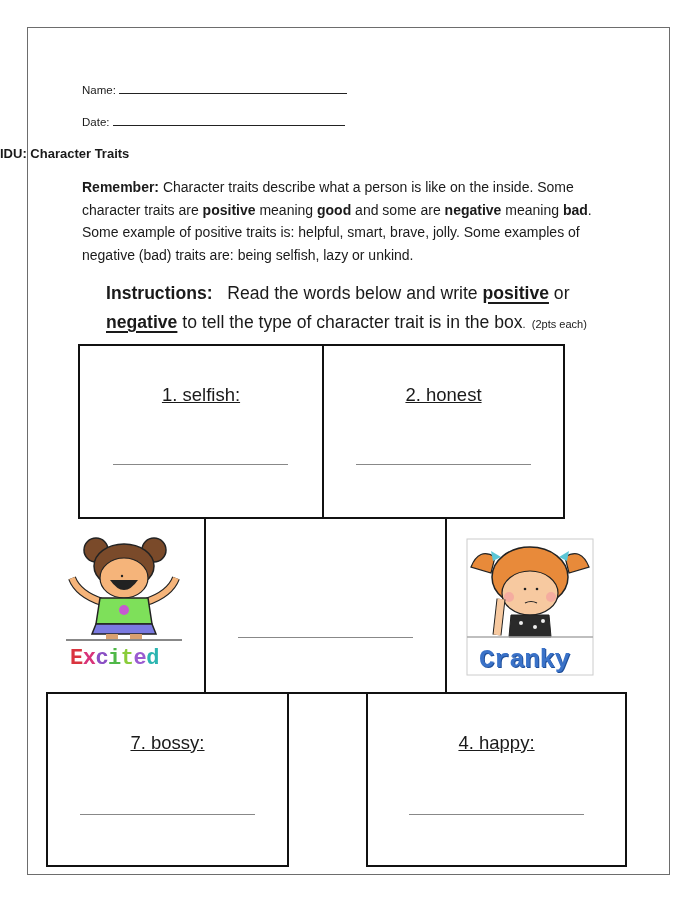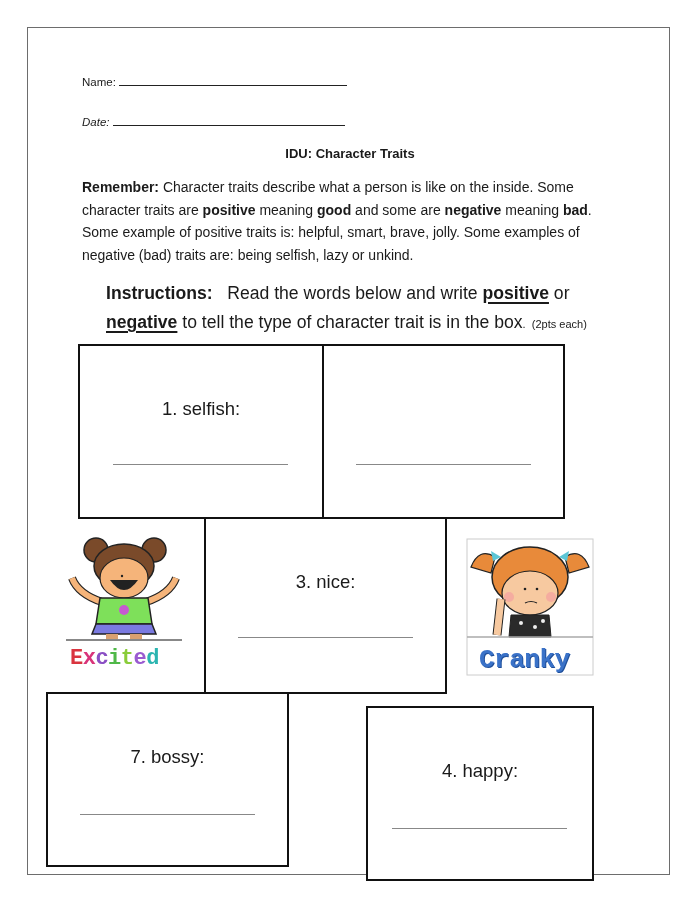--- a/index.html
+++ b/index.html
@@ -3,73 +3,73 @@
   <meta charset="utf-8">
   <style>
     html, body { margin:0; padding:0; background:#ffffff; }
     body { width:700px; height:904px; position:relative; overflow:hidden;
            font-family:"Liberation Sans", sans-serif; color:#1a1a1a; }
     .page-border { position:absolute; left:27px; top:27px; width:643px; height:848px;
                    border:1.5px solid #6d6d6d; box-sizing:border-box; }
     .abs { position:absolute; }
     .field-line { font-size:11.5px; white-space:nowrap; }
     .field-line .line { display:inline-block; border-bottom:1px solid #222; vertical-align:baseline; height:9px; margin-left:3px; }
-    .title { font-size:13px; font-weight:bold; width:700px; text-align:center; left:0; }
+    .title { font-size:13px; font-weight:bold; width:700px; left:0; }
     .remember { left:82px; top:176px; width:540px; font-size:14px; line-height:22.6px; }
     .instructions { left:82px; top:279px; width:560px; font-size:17.6px; line-height:29px;margin-left:24px; }
     .instructions .small { font-size:11px; }
     .instructions u { text-decoration-thickness:1.5px; text-underline-offset:3px; }
     .box { position:absolute; border:2px solid #111; box-sizing:border-box; background:#fff; }
-    .box .q { position:absolute; left:0; right:0; top:52px; text-align:center; font-size:18.5px; color:#1a1a1a; }
+    .box .q { position:absolute; left:0; right:0; top:38px; text-align:center; font-size:18.5px; color:#1a1a1a;text-decoration:underline; }
     .box .ans { position:absolute; left:50%; width:175px; margin-left:-88px; top:118px; border-bottom:1.2px solid #888; height:0; }
     .pic { position:absolute; }
     .word-art { font-family:Liberation Mono, monospace; font-weight:bold; letter-spacing:-0.5px; }
   </style>
 </head>
 <body>
 
 <div class="page-border"></div>
 
-<div class="abs field-line" style="left:82px; top:76px;">
+<div class="abs field-line" style="left:82px; top:84px;">
   <span>Name:</span><span class="line" style="width:228px;"></span>
 </div>
-<div class="abs field-line" style="left:82px; top:116px;font-style:italic;">
+<div class="abs field-line" style="left:82px; top:116px;">
   <span>Date:</span><span class="line" style="width:232px;"></span>
 </div>
 
 <div class="abs title" style="top:146px;">IDU: Character Traits</div>
 
 <div class="abs remember">
   <b>Remember:</b><span> Character traits describe what a person is like on the inside.  Some character traits are </span><b>positive</b><span> meaning </span><b>good</b><span> and some are </span><b>negative</b><span> meaning </span><b>bad</b><span>. Some example of positive traits is: helpful, smart, brave, jolly. Some examples of negative (bad) traits are: being selfish, lazy or unkind.</span>
 </div>
 
 <div class="abs instructions">
   <b>Instructions:</b><span style="white-space:pre">   Read the words below and write </span><b><u>positive</u></b><span> or </span><br><b><u>negative</u></b><span> to tell the type of character trait is in the box</span><span class="small" style="white-space:pre">.  </span><span class="small">(2pts each)</span>
 </div>
 
 <div class="box" style="left:78px; top:344px; width:246px; height:175px;">
   <div class="q">1. selfish:</div>
   <div class="ans"></div>
 </div>
 
 <div class="box" style="left:322px; top:344px; width:243px; height:175px;">
+  <div class="q">2. honest</div>
   <div class="ans"></div>
 </div>
 
 <div class="box" style="left:204px; top:517px; width:243px; height:177px;">
-  <div class="q">3. nice:</div>
   <div class="ans"></div>
 </div>
 
 <div class="box" style="left:46px; top:692px; width:243px; height:175px;">
   <div class="q">7. bossy:</div>
   <div class="ans" style="top:120px;"></div>
 </div>
 
-<div class="box" style="left:366px; top:692px; width:228px; height:175px;margin-top:14px;">
+<div class="box" style="left:366px; top:692px; width:261px; height:175px;">
   <div class="q">4. happy:</div>
   <div class="ans" style="top:120px;"></div>
 </div>
 
 <div class="pic" style="left:64px; top:534px; width:120px; height:140px;">
   <svg width="120" height="140" viewBox="0 0 120 140">
 
     <circle cx="32" cy="16" r="12" fill="#7a4a2a" stroke="#222" stroke-width="1.5"></circle>
     <circle cx="90" cy="16" r="12" fill="#7a4a2a" stroke="#222" stroke-width="1.5"></circle>
     <ellipse cx="60" cy="32" rx="30" ry="22" fill="#7a4a2a" stroke="#222" stroke-width="1.5"></ellipse>

